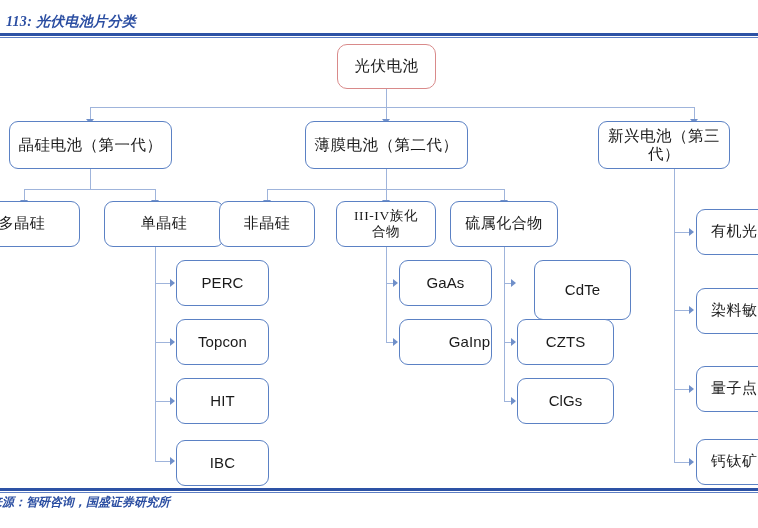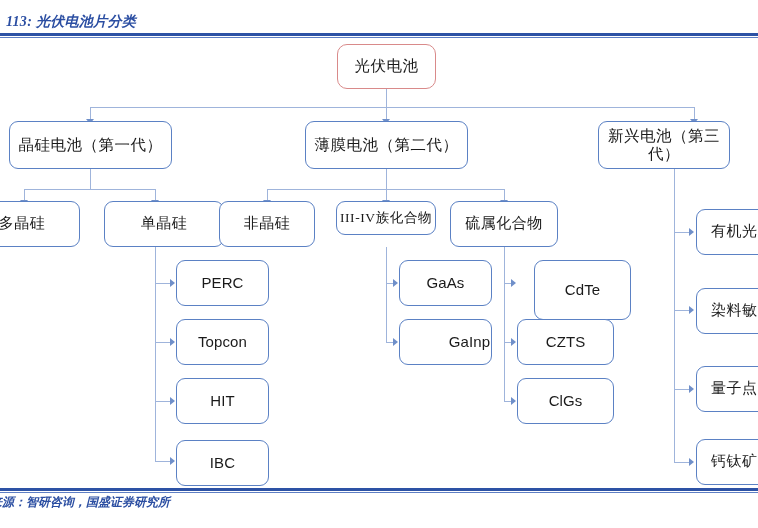--- a/index.html
+++ b/index.html
@@ -122,21 +122,21 @@
   <div class="node root cn-lg" style="left:337px;top:44px;width:99px;height:45px;">光伏电池</div>
 
   <div class="node cn-lg" style="left:9px;top:121px;width:163px;height:48px;">晶硅电池（第一代）</div>
   <div class="node cn-lg" style="left:305px;top:121px;width:163px;height:48px;">薄膜电池（第二代）</div>
   <div class="node cn-lg" style="left:598px;top:121px;width:132px;height:48px;">新兴电池（第三代）</div>
 
   <div class="node cn" style="left:-36px;top:201px;width:116px;height:46px;">多晶硅</div>
   <div class="node cn" style="left:104px;top:201px;width:120px;height:46px;">单晶硅</div>
   <div class="node cn" style="left:219px;top:201px;width:96px;height:46px;">非晶硅</div>
 
-  <div class="node mono-ish" style="left:336px;top:201px;width:100px;height:34px;">
+  <div class="node mono-ish" style="left:336px;top:201px;width:100px;height:46px;flex-direction:column;">
     <span>III-IV族化</span>
     <span>合物</span>
   </div>
 
   <div class="node cn" style="left:450px;top:201px;width:108px;height:46px;">硫属化合物</div>
 
   <div class="node lat" style="left:176px;top:260px;width:93px;height:46px;">PERC</div>
   <div class="node lat" style="left:176px;top:319px;width:93px;height:46px;">Topcon</div>
   <div class="node lat" style="left:176px;top:378px;width:93px;height:46px;">HIT</div>
   <div class="node lat" style="left:176px;top:440px;width:93px;height:46px;">IBC</div>

